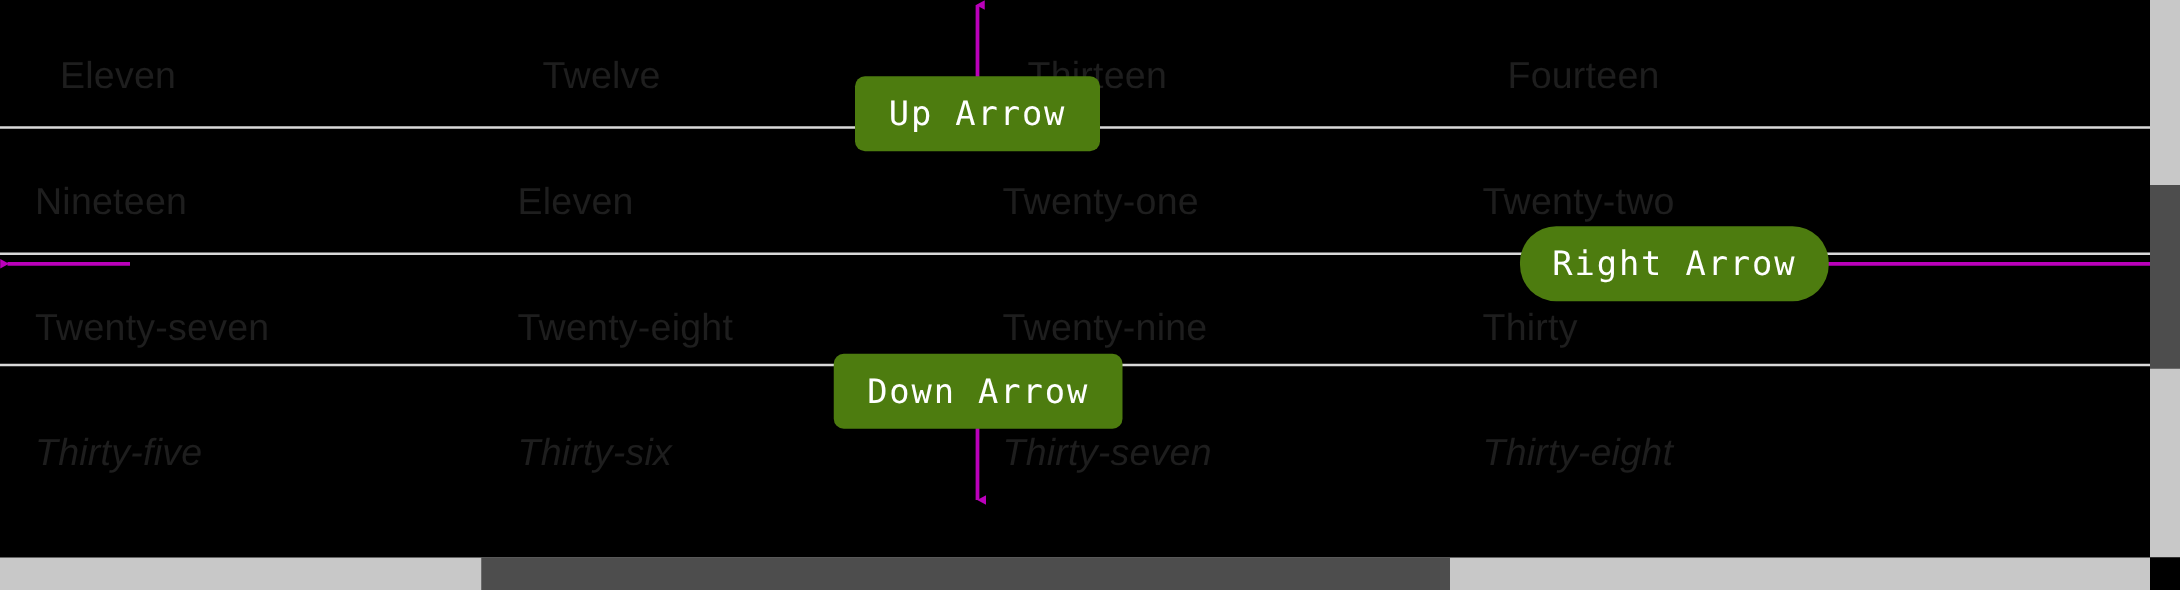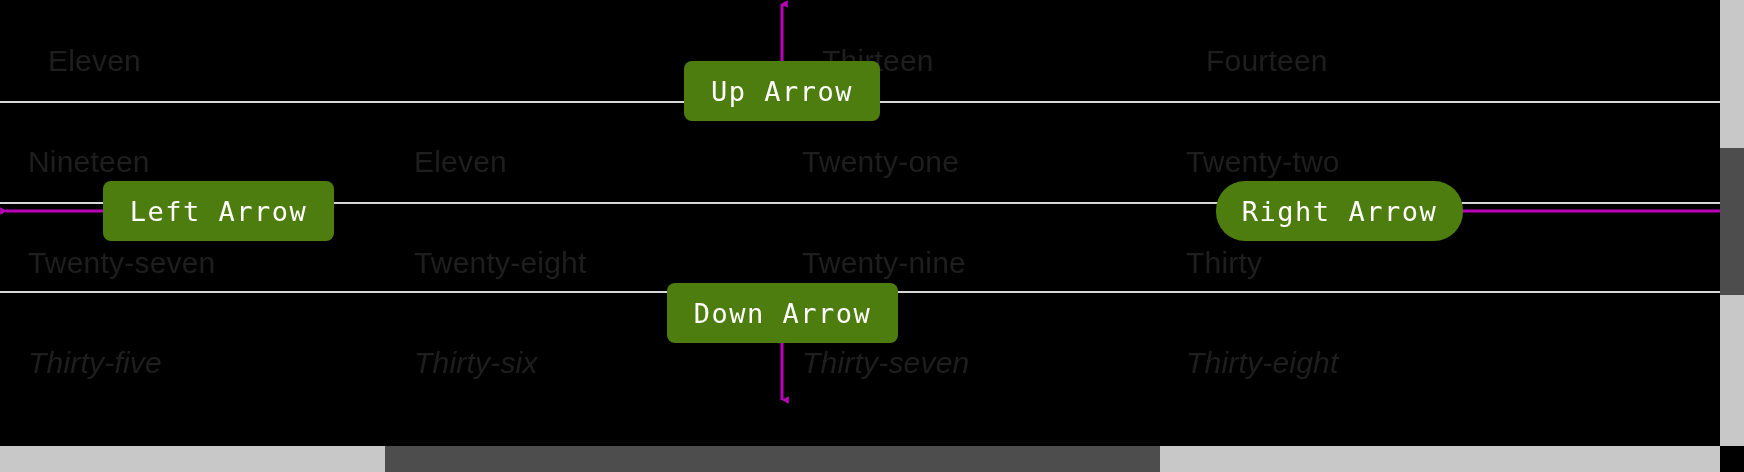--- a/index.html
+++ b/index.html
@@ -174,20 +174,21 @@
 <div id="app">
 
   <div id="content-area">
 
     <div class="rule rule-0"></div>
     <div class="rule rule-1"></div>
     <div class="rule rule-2"></div>
 
     <div class="grid-row row0">
       <div class="grid-cell col0">Eleven</div>
+      <div class="grid-cell col1">Twelve</div>
       <div class="grid-cell col2">Thirteen</div>
       <div class="grid-cell col3">Fourteen</div>
     </div>
 
     <div class="grid-row row1">
       <div class="grid-cell col0">Nineteen</div>
       <div class="grid-cell col1">Eleven</div>
       <div class="grid-cell col2">Twenty-one</div>
       <div class="grid-cell col3">Twenty-two</div>
     </div>
@@ -237,21 +238,20 @@
       </g>
 
       <g>
         <line x1="1462" y1="211" x2="1738" y2="211" stroke="#bb00bb" stroke-width="3" marker-end="url(#head-right)"></line>
       </g>
     </svg>
   </div>
 
   <div class="badge" id="badge-up">Up Arrow</div>
 
-  <div class="badge" id="badge-left">Left Arrow</div>
 
   <div class="badge" id="badge-right">Right Arrow</div>
 
   <div class="badge" id="badge-down">Down Arrow</div>
 
   <div id="vscrollbar">
     <div id="vscroll-thumb"></div>
   </div>
 
   <div id="hscrollbar">

